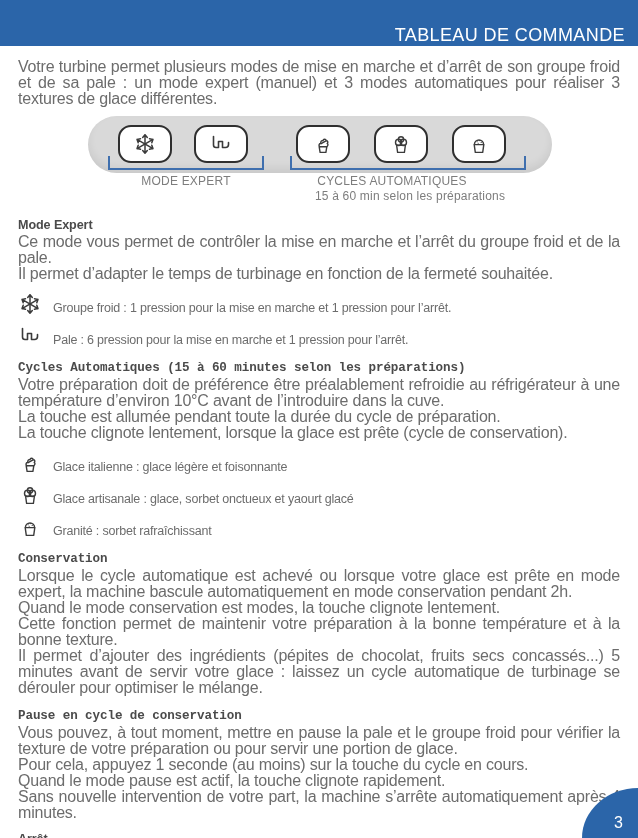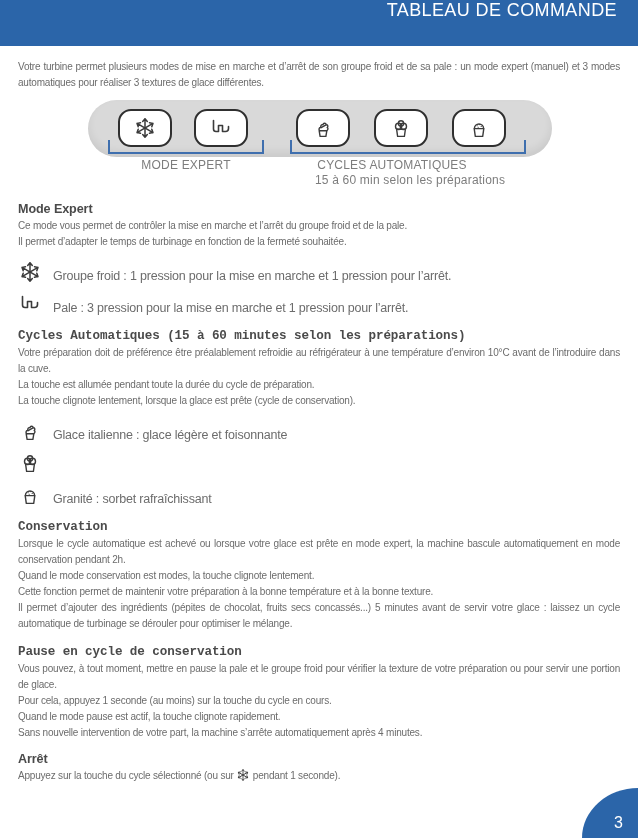--- a/index.html
+++ b/index.html
@@ -1,23 +1,23 @@
 <!DOCTYPE html>
 <html><head>
 <meta charset="utf-8">
 <style>
   html,body{margin:0;padding:0;background:#ffffff;}
   .page{position:relative;width:638px;height:838px;overflow:hidden;background:#ffffff;
         font-family:"Liberation Sans",sans-serif;}
   
-  .hdr{height:46px;background:#2b65a9;display:flex;align-items:flex-start;justify-content:flex-end;
-       padding-right:21px;box-sizing:border-box;}
+  .hdr{height:46px;background:#2b65a9;display:flex;align-items:flex-end;justify-content:flex-end;
+       padding-right:13px;box-sizing:border-box;}
   .hdr h1{margin:0;color:#ffffff;font-size:18px;font-weight:normal;letter-spacing:.4px;}
   
-  .body-p{margin:0 18px;font-size:10px;line-height:16px;color:#6c6c6c;
+  .body-p{margin:0 18px;font-size:16px;line-height:16px;color:#6c6c6c;
           letter-spacing:-.2px;text-align:justify;}
   .intro{margin-top:13px;}
   .sec-h{margin:11px 18px 1px;font-size:12.6px;line-height:16px;font-weight:bold;color:#4a4a4a;
          letter-spacing:-.1px;}
   
   .panel-wrap{position:relative;height:94px;margin-top:9px;}
   .panel{position:absolute;left:88px;top:0;width:464px;height:57px;background:#d9d9d9;
          border-radius:29px;box-shadow:inset 0 -5px 8px rgba(0,0,0,.07);}
   .pbtn{position:absolute;top:9px;width:54px;height:38px;background:#ffffff;border:2.5px solid #2f2f2f;
         border-radius:13px;display:flex;align-items:center;justify-content:center;box-sizing:border-box;}
@@ -128,38 +128,39 @@
   <div class="brow mt10">
     <svg class="icn" viewBox="0 0 24 24">
         <use href="#ic-snowflake"></use>
       </svg>
     <span class="btxt">Groupe froid : 1 pression pour la mise en marche et 1 pression pour l’arrêt.</span>
   </div>
   <div class="brow">
     <svg class="icn" viewBox="0 0 24 24">
         <use href="#ic-paddle"></use>
       </svg>
-    <span class="btxt">Pale : 3 pression pour la mise en marche et 1 pression pour l’arrêt.</span>
+    <span class="btxt">Pale : 6 pression pour la mise en marche et 1 pression pour l’arrêt.</span>
   </div>
 
   <h3 class="sec-h mt12">Cycles Automatiques (15 à 60 minutes selon les préparations)</h3>
   <p class="body-p">Votre préparation doit de préférence être préalablement refroidie au réfrigérateur à une température d’environ 10°C avant de l’introduire dans la cuve.</p>
   <p class="body-p">La touche est allumée pendant toute la durée du cycle de préparation.</p>
   <p class="body-p">La touche clignote lentement, lorsque la glace est prête (cycle de conservation).</p>
 
   <div class="brow mt10">
     <svg class="icn" viewBox="0 0 24 24">
         <use href="#ic-softserve"></use>
       </svg>
     <span class="btxt">Glace italienne : glace légère et foisonnante</span>
   </div>
   <div class="brow">
     <svg class="icn" viewBox="0 0 24 24">
         <use href="#ic-scoops"></use>
       </svg>
+    <span class="btxt">Glace artisanale : glace, sorbet onctueux et yaourt glacé</span>
   </div>
   <div class="brow">
     <svg class="icn" viewBox="0 0 24 24">
         <use href="#ic-granite"></use>
       </svg>
     <span class="btxt">Granité : sorbet rafraîchissant</span>
   </div>
 
   <h3 class="sec-h mt12">Conservation</h3>
   <p class="body-p">Lorsque le cycle automatique est achevé ou lorsque votre glace est prête en mode expert, la machine bascule automatiquement en mode conservation pendant 2h.</p>

